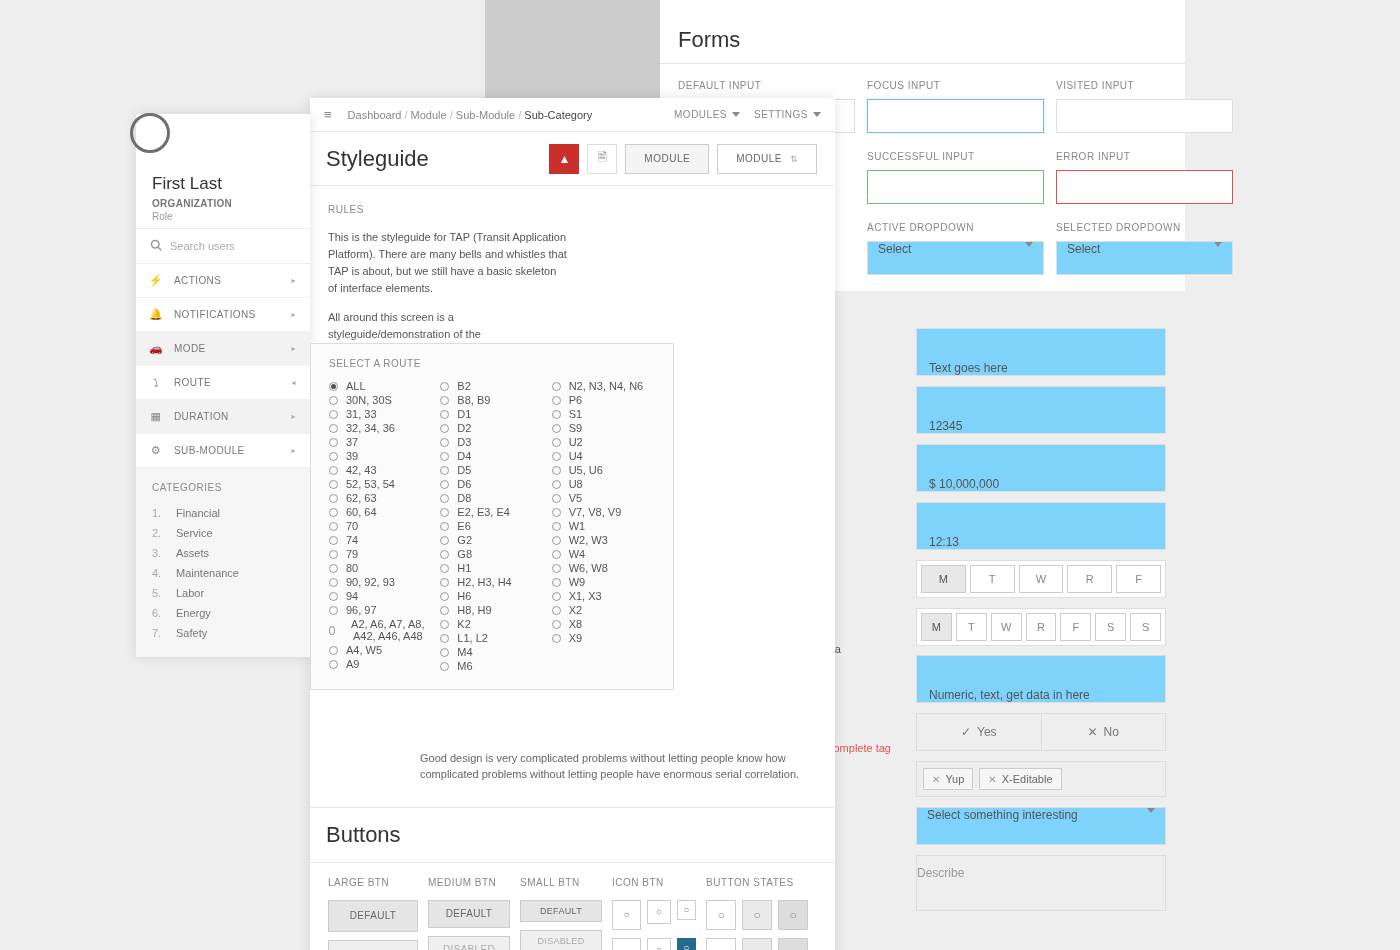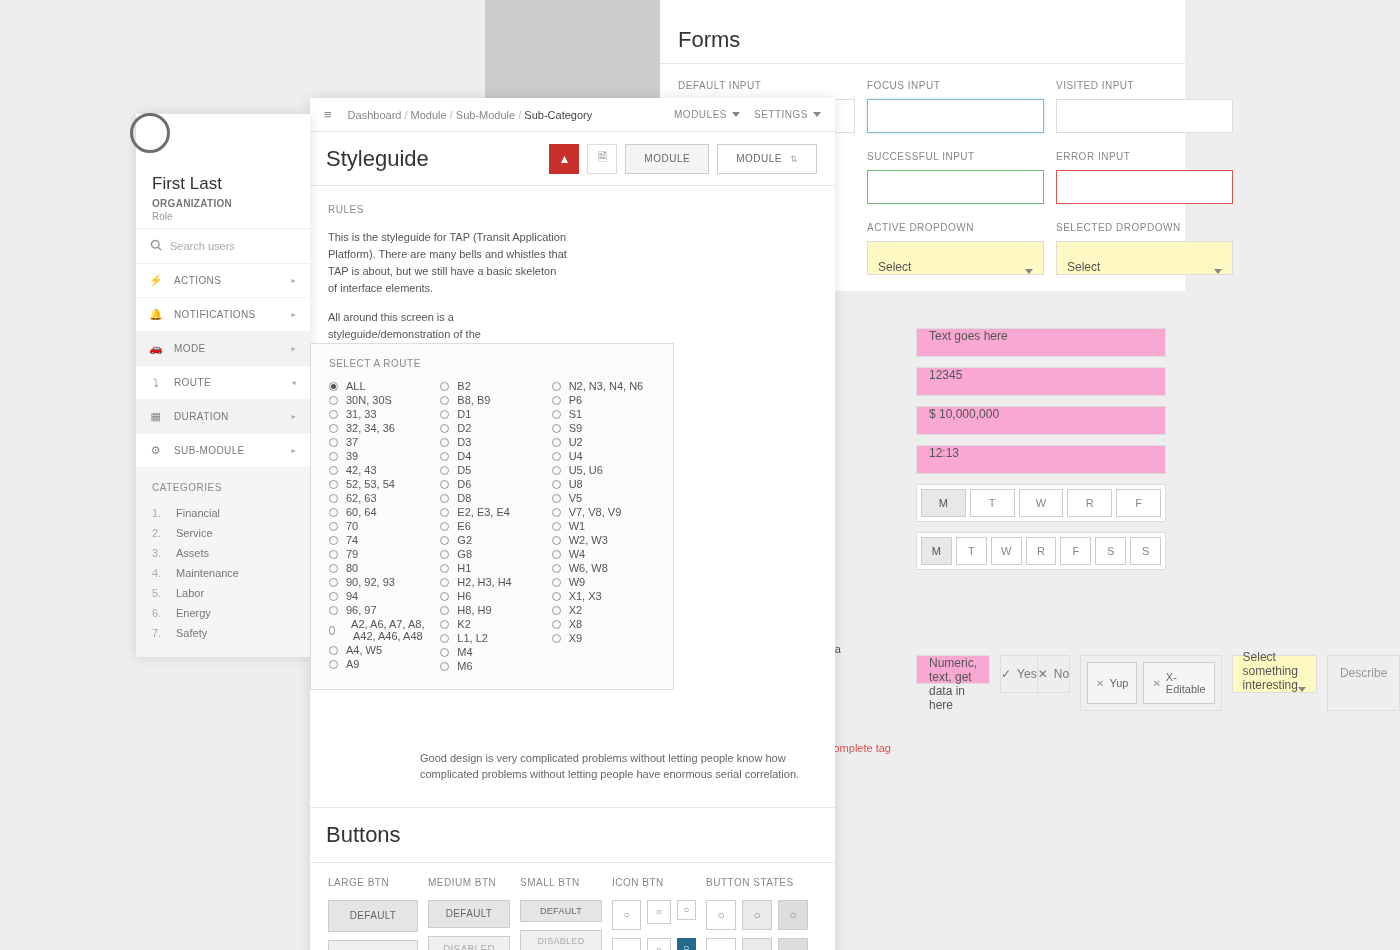--- a/index.html
+++ b/index.html
@@ -57,23 +57,23 @@
   background: #fff;
   padding: 0 10px;
   font-size: 12px;
 }
 .form-input.focus { border: 1px solid #86b7d6; box-shadow: 0 0 3px rgba(102,175,233,.4); }
 .form-input.success { border: 1px solid #6fbf73; }
 .form-input.error { border: 1px solid #d9534f; }
 .form-select {
   height: 34px;
   border: 1px solid #ddd;
-  background: #fef9c3;
-  display: flex;
-  align-items: flex-end;
+  background: #7dd3fc;
+  display: flex;
+  align-items: flex-start;
   justify-content: space-between;
   padding: 0 10px;
   font-size: 12px;
   color: #555;
 }
 .caret { width: 0; height: 0; border-left: 4px solid transparent; border-right: 4px solid transparent; border-top: 5px solid #888; }
 
 
 .lists-block {
   position: absolute;
@@ -95,25 +95,25 @@
 .right-col {
   position: absolute;
   left: 916px;
   top: 328px;
   width: 250px;
   display: flex;
   flex-direction: column;
   gap: 10px;
 }
 .rc-input {
-  height: 29px;
+  height: 48px;
   border: 1px solid #ddd;
-  background: #f9a8d4;
-  display: flex;
-  align-items: flex-start;
+  background: #7dd3fc;
+  display: flex;
+  align-items: flex-end;
   padding: 0 12px;
   font-size: 12px;
   color: #555;
 }
 .day-toggle {
   display: flex;
   gap: 4px;
   border: 1px solid #ddd;
   padding: 4px;
   background: #fff;
@@ -131,42 +131,42 @@
   cursor: pointer;
 }
 .day-btn.on { background: #e8e8e8; color: #555; }
 
 .right-col-2 {
   position: absolute;
   left: 916px;
   top: 655px;
   width: 250px;
   display: flex;
-  flex-direction: row;
+  flex-direction: column;
   gap: 10px;
 }
 .yesno { display: flex; border: 1px solid #ddd; height: 38px; }
 .yesno > div { flex: 1; display: flex; align-items: center; justify-content: center; gap: 6px; font-size: 12px; color: #777; }
 .yesno > div:first-child { border-right: 1px solid #ddd; }
 .tag-row { border: 1px solid #ddd; padding: 6px; display: flex; gap: 6px; }
 .tag-chip {
   border: 1px solid #ccc;
   background: #f5f5f5;
   padding: 4px 8px;
   font-size: 11px;
   color: #666;
   display: flex;
   align-items: center;
   gap: 5px;
 }
 .tag-x { font-size: 10px; color: #999; }
 .textarea {
   border: 1px solid #ddd;
   min-height: 56px;
-  padding: 10px 12px;
+  padding: 10px 0;
   font-size: 12px;
   color: #999;
 }
 .autocomplete-hint {
   position: absolute;
   left: 828px;
   top: 742px;
   font-size: 11px;
   color: #d9534f;
 }

